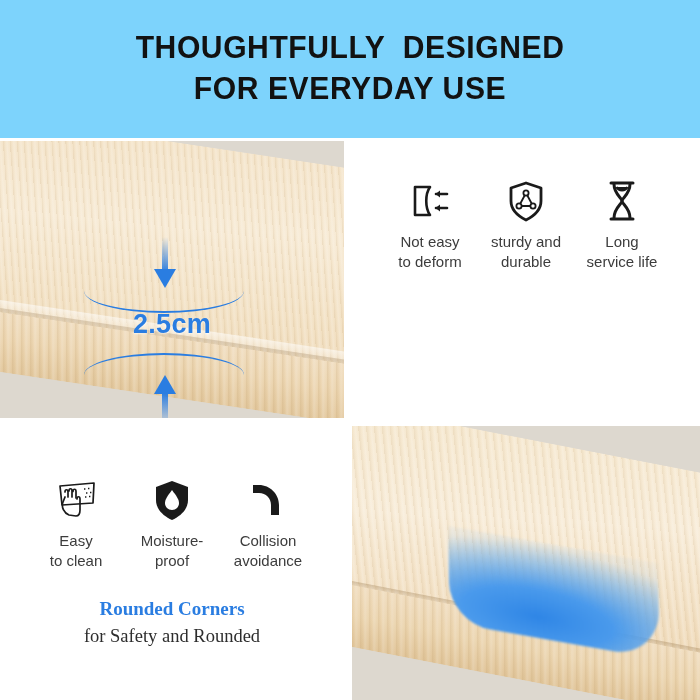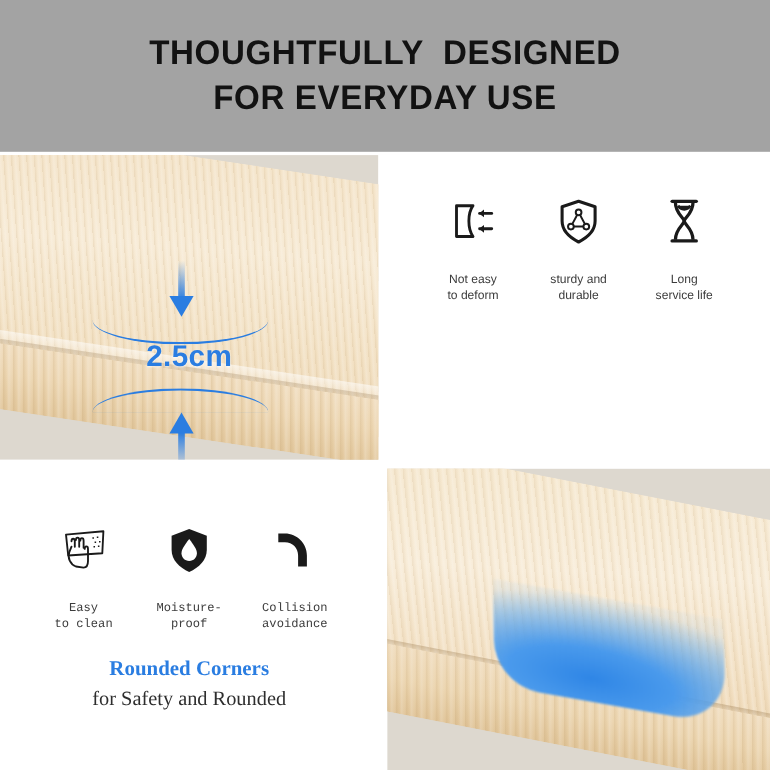--- a/index.html
+++ b/index.html
@@ -10,21 +10,21 @@
     font-family: "Liberation Sans", sans-serif;
     overflow: hidden;
     position: relative;
   }
 
   
   .header {
     position: absolute;
     left: 0; top: 0;
     width: 700px; height: 138px;
-    background: #a3a3a3;
+    background: #7dd3fc;
     display: flex;
     flex-direction: column;
     align-items: center;
     justify-content: center;
   }
   .header-line {
     color: #121212;
     font-weight: 700;
     font-size: 31px;
     letter-spacing: 0.6px;
@@ -184,41 +184,41 @@
     justify-content: center;
   }
   .icon-cell {
     width: 96px;
     display: flex;
     flex-direction: column;
     align-items: center;
   }
   .icon-art { height: 52px; display: flex; align-items: center; justify-content: center; }
   .icon-label {
-    margin-top: 20px;
-    font-size: 11px;
+    margin-top: 5px;
+    font-size: 15px;
     line-height: 1.34;
     color: #3c3c3c;
     text-align: center;
     white-space: pre-line;
   }
 
   .caption {
     position: absolute;
     left: 0; right: 0;
     text-align: center;
     font-size: 18.5px;
     line-height: 1.42;
     color: #2d2d2d;
   }
   .caption .hl { color: #2a7de1; font-weight: 700; }
 
   .tr-icons { top: 34px; }
   .tr-caption { top: 154px; padding: 0 26px; }
-  .bl-icons { top: 48px; font-family: Liberation Mono, monospace; }
+  .bl-icons { top: 48px; }
   .bl-caption { top: 170px; padding: 0 22px; font-family: Liberation Serif, serif; }
   .bl-caption .l1 { font-weight: 700; font-size: 19px; }
 </style>
 </head>
 <body>
 
 <div class="header">
   <div class="header-line">THOUGHTFULLY  DESIGNED</div>
   <div class="header-line">FOR EVERYDAY USE</div>
 </div>

